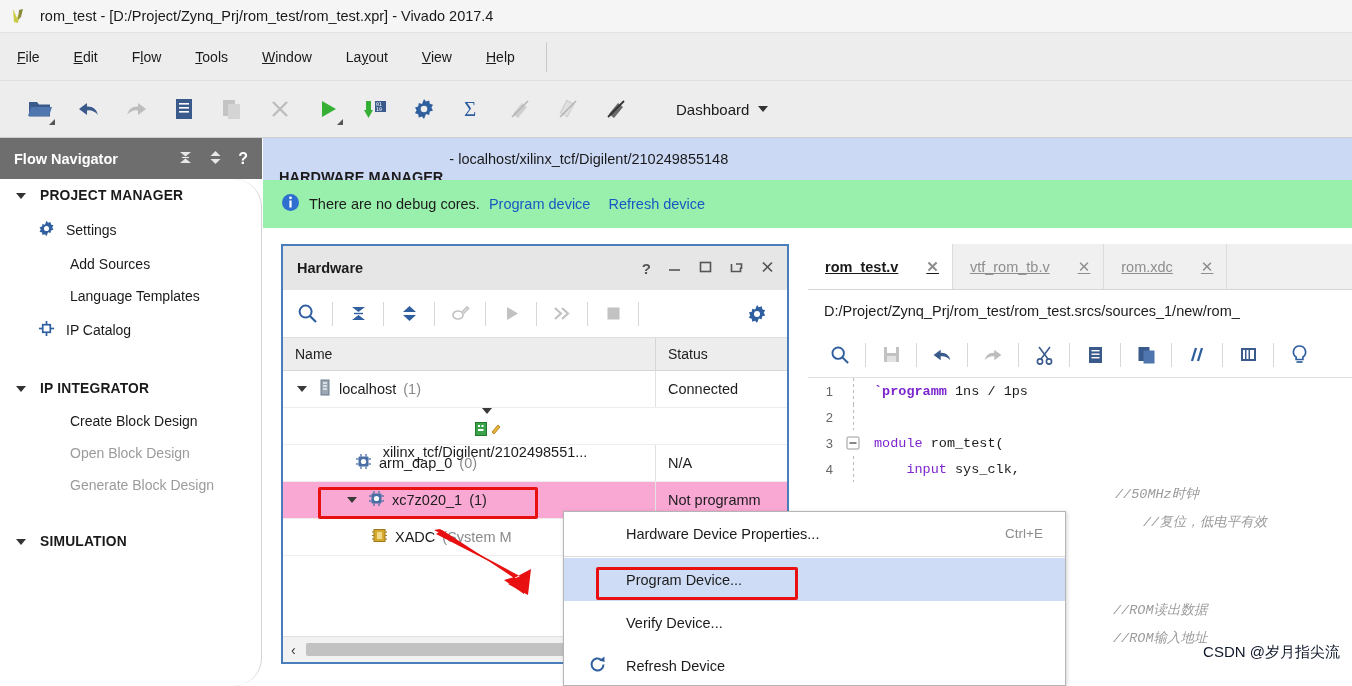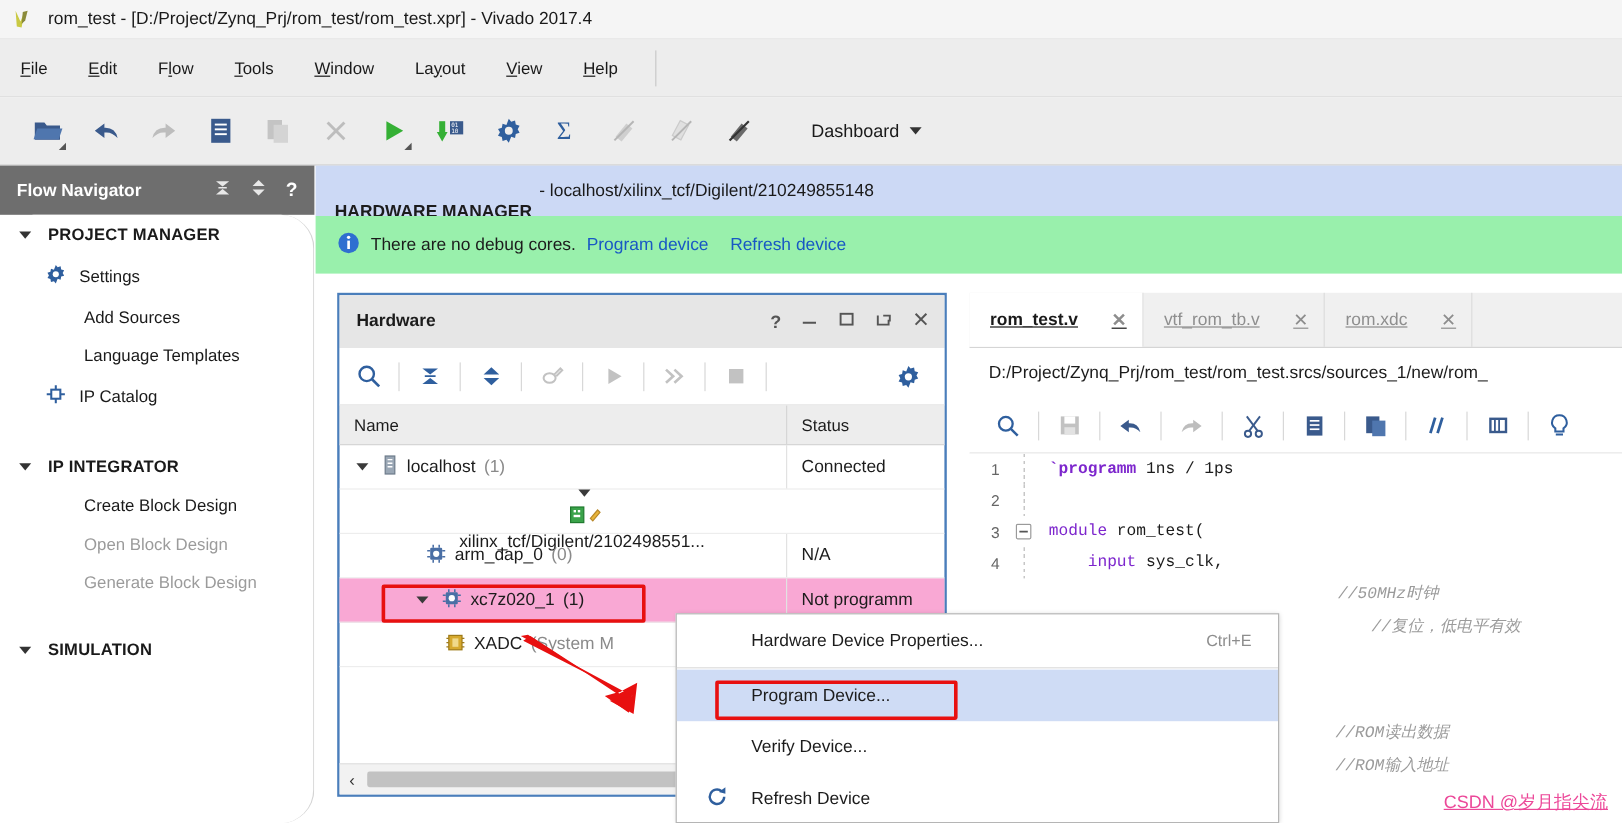--- a/index.html
+++ b/index.html
@@ -163,21 +163,21 @@
   .cl { display:flex; align-items:center; height:26px; }
   .gutter { width:34px; text-align:right; padding-right:9px; color:#666; font-family:"Liberation Sans",sans-serif; font-size:13px; }
   .fold { width:22px; display:flex; align-items:center; justify-content:center; color:#8a8a8a; }
   .dashline { width:22px; display:flex; align-items:center; justify-content:center; }
   .dashline i { display:block; width:1px; height:26px;
     background:repeating-linear-gradient(to bottom,#b9b9b9 0 3px,transparent 3px 6px); }
   .ctext { padding-left:10px; white-space:pre; }
   .kw { color:#7d26cd; font-weight:bold; }
   .kw2 { color:#7d26cd; }
   .cmt-float { position:absolute; font-family:"Liberation Mono", monospace; font-size:13.5px; color:#9b9b9b; font-style:italic; white-space:nowrap; }
-  .watermark { position:absolute; right:12px; bottom:8px; color:#ec4899; font-size:15px; font-family:"Liberation Sans",sans-serif;text-decoration:underline; }
+  .watermark { position:absolute; right:12px; bottom:24px; color:#0f172a; font-size:15px; font-family:"Liberation Sans",sans-serif; }
 
   
   .arrow-svg { position:absolute; left:432px; top:528px; pointer-events:none; }
 </style>
 </head>
 <body>
 
 <div id="app">
 
   <div class="titlebar">

